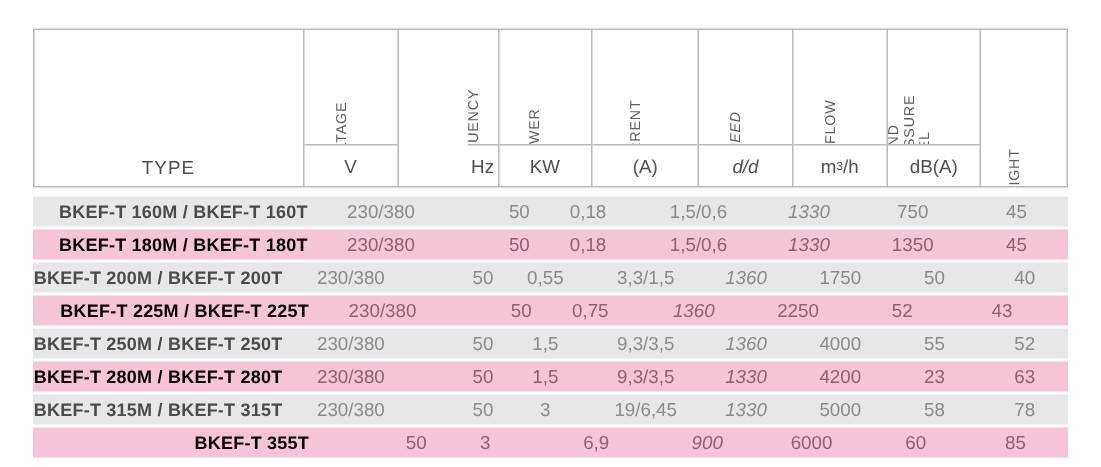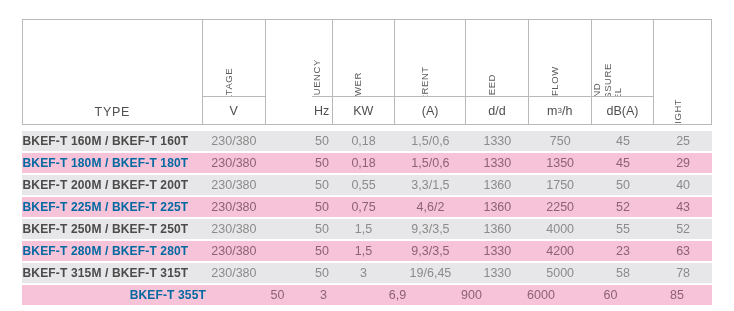--- a/index.html
+++ b/index.html
@@ -125,31 +125,31 @@
     height: 100%;
   }
   .cell.type {
     justify-content: flex-end;
     padding-right: 14px;
     font-weight: bold;
     letter-spacing: 0.15px;
     font-size: 12px;
   }
   .drow.odd  .cell.type { color: #4b4b4b; }
-  .drow.even .cell.type { color: #0369a1; }
+  .drow.even .cell.type { color: #000000; }
   .drow.odd  .cell.val  { color: #8b8b8b; }
   .drow.even .cell.val  { color: #8d6274; }
 
   
   .w-type { width: 198px; text-align: right; }
   .w-v    { width: 70px; }
   .w-hz   { width: 69px; padding-left: 46px; }
   .w-kw   { width: 69px; }
   .w-a    { width: 79px; }
-  .w-dd   { width: 69px; }
+  .w-dd   { width: 69px; font-style: italic; }
   .w-m3   { width: 70px; }
   .w-db   { width: 69px; }
   .w-kg   { width: 64px; }
 </style>
 </head>
 <body>
 
 <div id="spec-sheet">
 
   <div class="header-box">
@@ -229,50 +229,47 @@
   <div class="rows" id="rows-container">
       <div class="drow odd">
         <div class="cell w-type type">BKEF-T 160M / BKEF-T 160T</div>
         <div class="cell w-v val">230/380</div>
         <div class="cell w-hz val">50</div>
         <div class="cell w-kw val">0,18</div>
         <div class="cell w-a val">1,5/0,6</div>
         <div class="cell w-dd val">1330</div>
         <div class="cell w-m3 val">750</div>
         <div class="cell w-db val">45</div>
-        <div class="cell w-kg val">25</div>
       </div>
       <div class="drow even">
         <div class="cell w-type type">BKEF-T 180M / BKEF-T 180T</div>
         <div class="cell w-v val">230/380</div>
         <div class="cell w-hz val">50</div>
         <div class="cell w-kw val">0,18</div>
         <div class="cell w-a val">1,5/0,6</div>
         <div class="cell w-dd val">1330</div>
         <div class="cell w-m3 val">1350</div>
         <div class="cell w-db val">45</div>
-        <div class="cell w-kg val">29</div>
       </div>
       <div class="drow odd">
         <div class="cell w-type type">BKEF-T 200M / BKEF-T 200T</div>
         <div class="cell w-v val">230/380</div>
         <div class="cell w-hz val">50</div>
         <div class="cell w-kw val">0,55</div>
         <div class="cell w-a val">3,3/1,5</div>
         <div class="cell w-dd val">1360</div>
         <div class="cell w-m3 val">1750</div>
         <div class="cell w-db val">50</div>
         <div class="cell w-kg val">40</div>
       </div>
       <div class="drow even">
         <div class="cell w-type type">BKEF-T 225M / BKEF-T 225T</div>
         <div class="cell w-v val">230/380</div>
         <div class="cell w-hz val">50</div>
         <div class="cell w-kw val">0,75</div>
-        <div class="cell w-a val">4,6/2</div>
         <div class="cell w-dd val">1360</div>
         <div class="cell w-m3 val">2250</div>
         <div class="cell w-db val">52</div>
         <div class="cell w-kg val">43</div>
       </div>
       <div class="drow odd">
         <div class="cell w-type type">BKEF-T 250M / BKEF-T 250T</div>
         <div class="cell w-v val">230/380</div>
         <div class="cell w-hz val">50</div>
         <div class="cell w-kw val">1,5</div>

